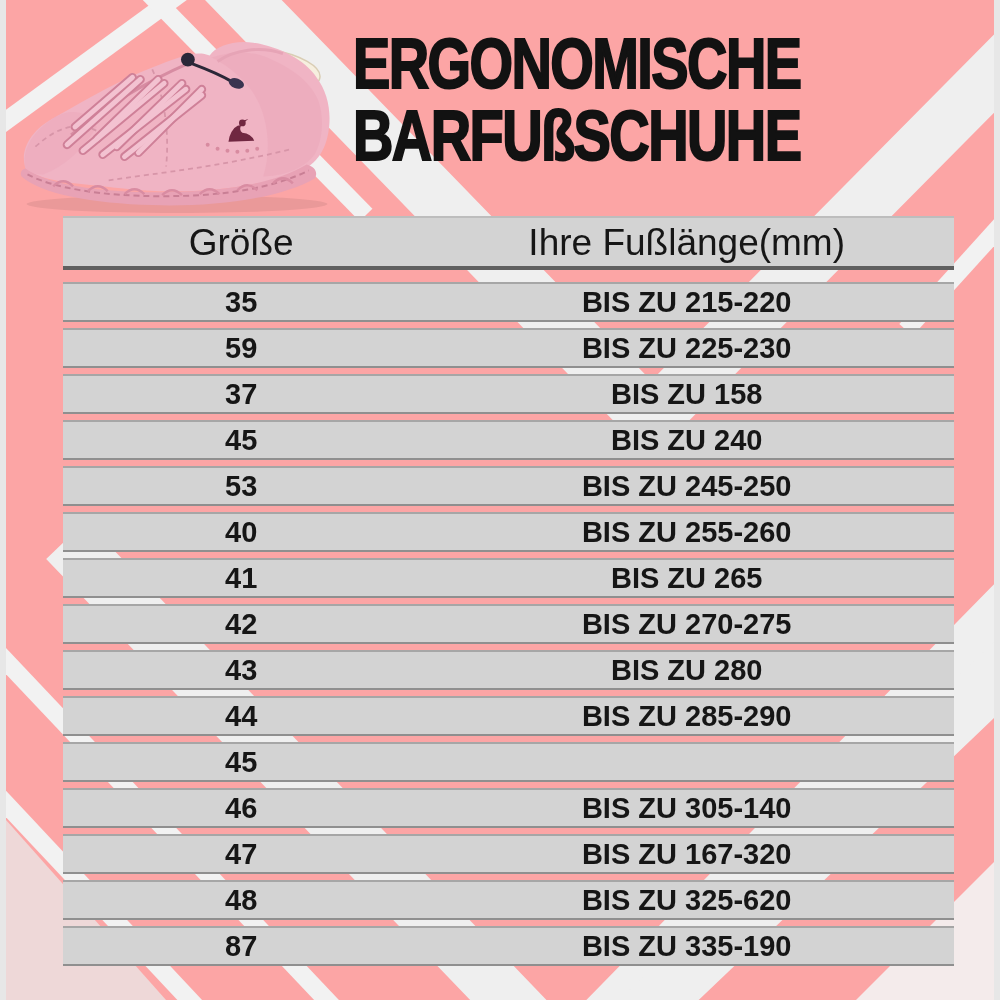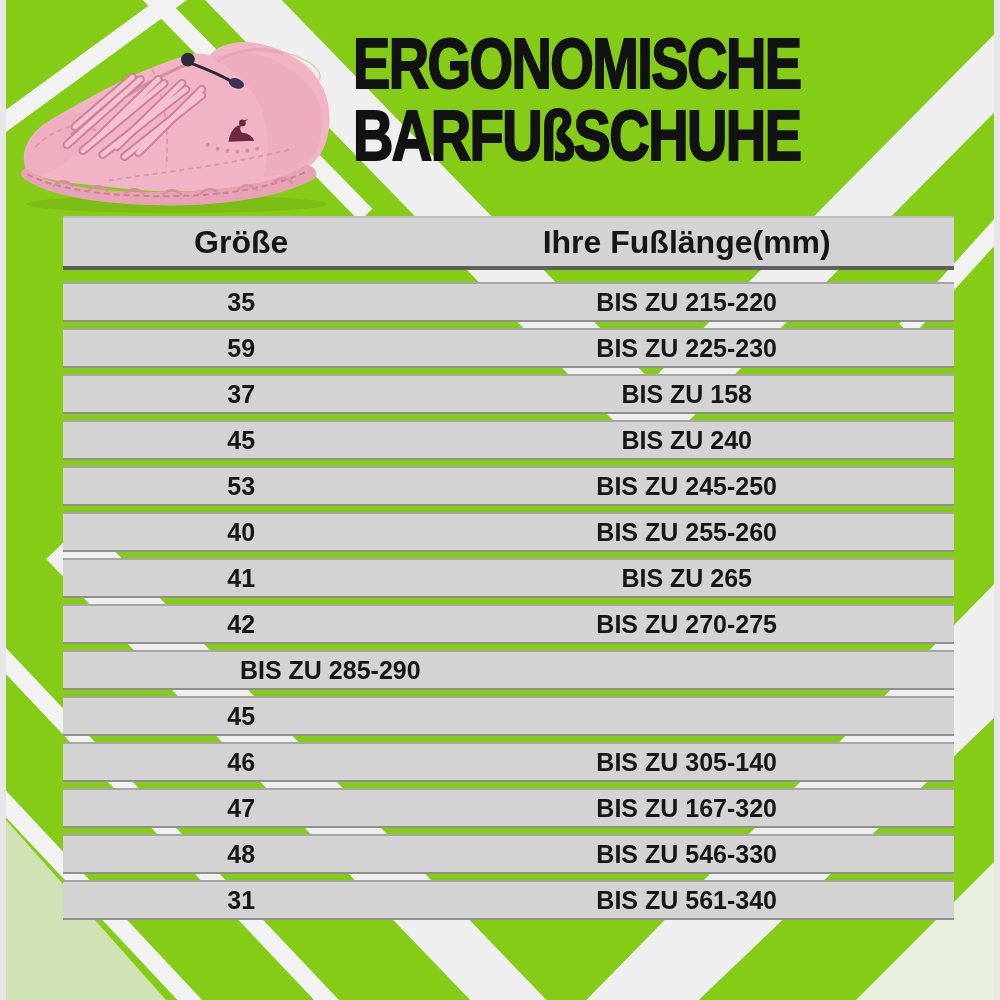--- a/index.html
+++ b/index.html
@@ -1,41 +1,41 @@
 <!DOCTYPE html>
 <html><head>
 <meta charset="utf-8">
 <style>
   html,body{margin:0;padding:0;background:#e7e7e7;}
   .canvas{
     position:relative;width:988px;height:1000px;overflow:hidden;
-    background:#84cc16;font-family:"Liberation Sans",sans-serif;color:#161616;
+    background:#fca5a5;font-family:"Liberation Sans",sans-serif;color:#161616;
     margin:0 auto;
   }
   .bg{position:absolute;left:0;top:0;z-index:0;}
   .shoe{position:absolute;left:6px;top:18px;width:330px;height:198px;z-index:2;}
   .title{
     position:absolute;left:347px;top:28px;z-index:2;
     font-size:70px;font-weight:700;line-height:72px;letter-spacing:-2px;
     color:#121212;-webkit-text-stroke:2px #121212;
     transform:scaleX(0.80);transform-origin:left top;white-space:nowrap;
   }
   .size-table{position:absolute;left:57px;top:216px;width:891px;z-index:2;}
   .thead{
     box-sizing:border-box;height:54px;background:#d3d3d3;
     border-top:2px solid #bdbdbd;border-bottom:4px solid #5f5f5f;
     display:flex;align-items:center;margin-bottom:12px;
   }
-  .thead .cell{font-size:32px;font-weight:700;letter-spacing:0px;}
+  .thead .cell{font-size:37px;font-weight:400;letter-spacing:0px;}
   .row{
     box-sizing:border-box;height:40px;background:#d3d3d3;
     border-top:2px solid #a6a6a6;border-bottom:2px solid #8f8f8f;
     display:flex;align-items:center;margin-bottom:6px;
   }
-  .row .cell{font-size:25px;font-weight:700;}
+  .row .cell{font-size:29px;font-weight:700;}
   .cell{text-align:center;line-height:1;}
   .c1{width:40%;}
   .c2{width:60%;}
 </style>
 </head>
 <body>
 
 <div class="canvas">
 
   <svg class="bg" width="1000" height="1000" viewBox="0 0 1000 1000" aria-hidden="true">
@@ -180,44 +180,49 @@
     <div class="row">
       <div class="cell c1">41</div>
       <div class="cell c2">BIS ZU 265</div>
     </div>
 
     <div class="row">
       <div class="cell c1">42</div>
       <div class="cell c2">BIS ZU 270-275</div>
     </div>
 
-
-    <div class="row">
+    <div class="row">
+      <div class="cell c1">43</div>
+      <div class="cell c2">BIS ZU 280</div>
+    </div>
+
+    <div class="row">
+      <div class="cell c1">44</div>
       <div class="cell c2">BIS ZU 285-290</div>
     </div>
 
     <div class="row">
       <div class="cell c1">45</div>
     </div>
 
     <div class="row">
       <div class="cell c1">46</div>
       <div class="cell c2">BIS ZU 305-140</div>
     </div>
 
     <div class="row">
       <div class="cell c1">47</div>
       <div class="cell c2">BIS ZU 167-320</div>
     </div>
 
     <div class="row">
       <div class="cell c1">48</div>
-      <div class="cell c2">BIS ZU 546-330</div>
-    </div>
-
-    <div class="row">
-      <div class="cell c1">31</div>
-      <div class="cell c2">BIS ZU 561-340</div>
+      <div class="cell c2">BIS ZU 325-620</div>
+    </div>
+
+    <div class="row">
+      <div class="cell c1">87</div>
+      <div class="cell c2">BIS ZU 335-190</div>
     </div>
   </div>
   </div>
 
 </div>
 
 </body></html>

